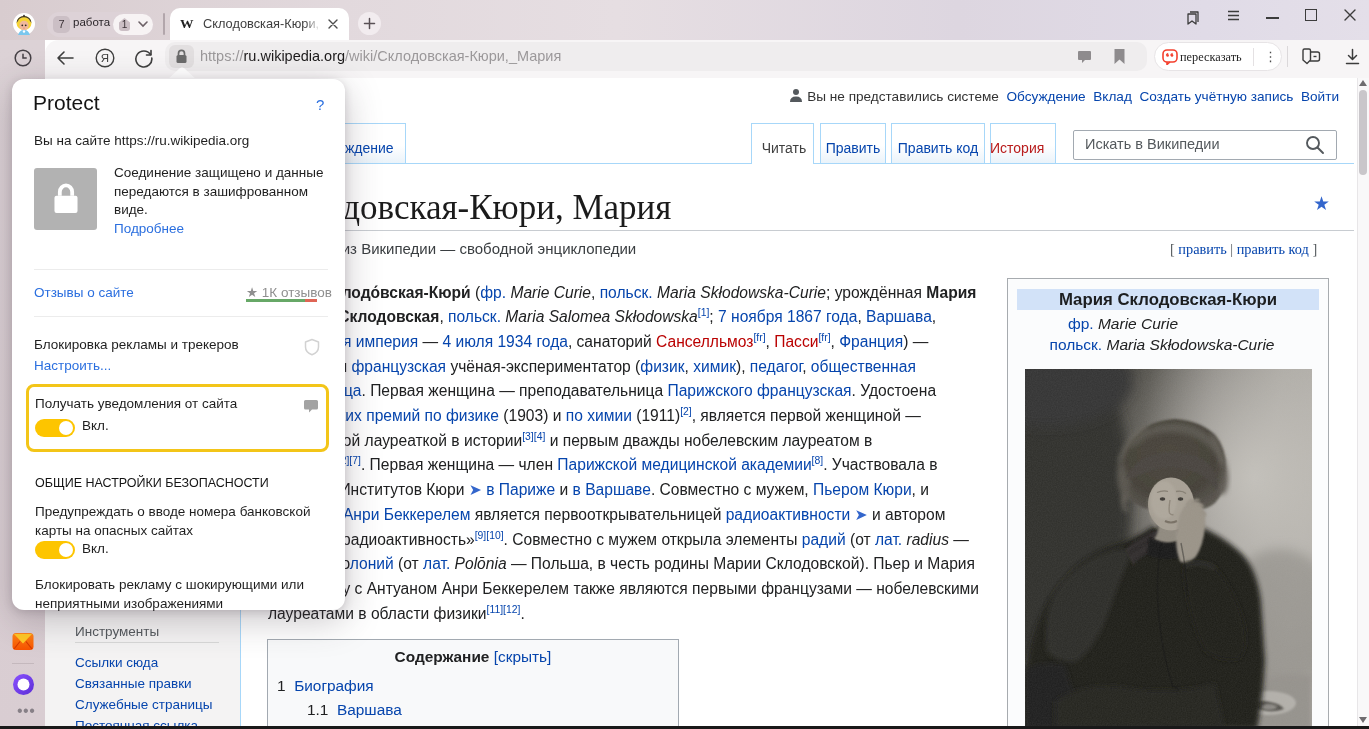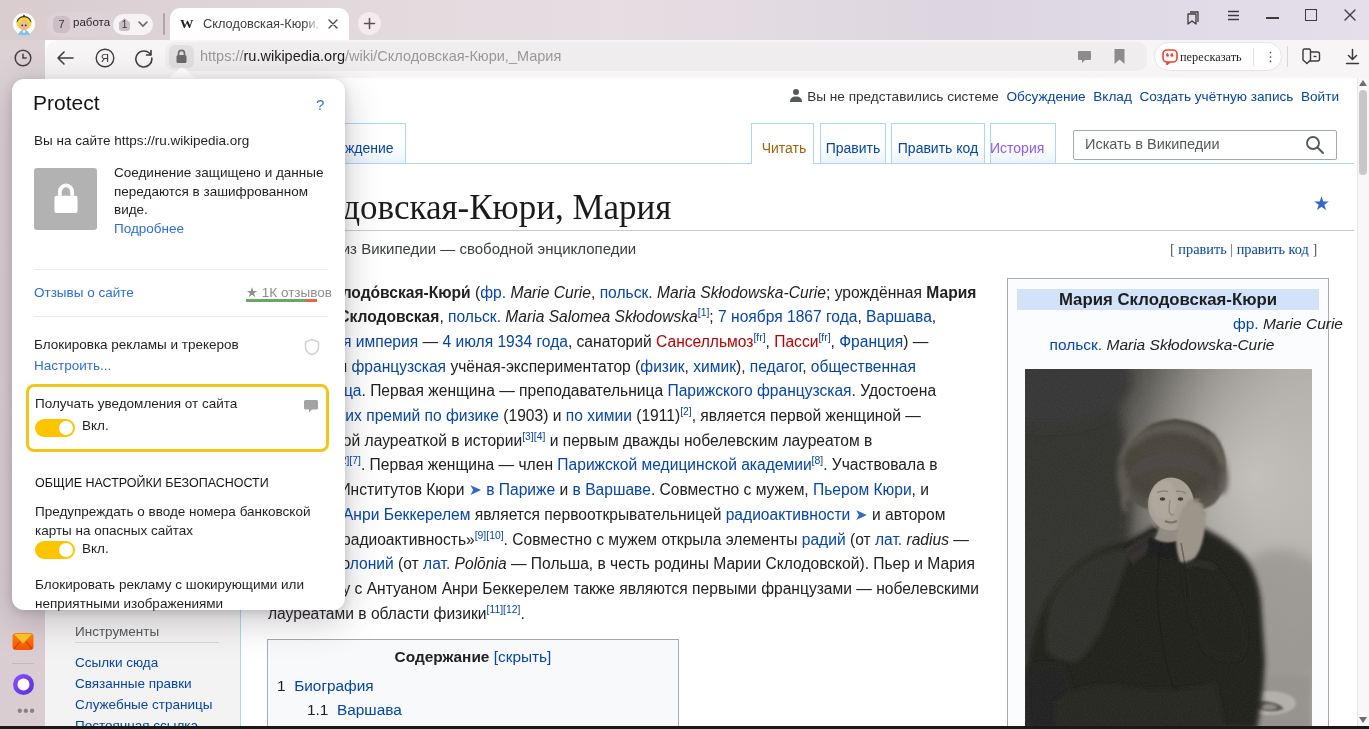--- a/index.html
+++ b/index.html
@@ -146,28 +146,28 @@
 <svg class="abs" style="left:789px;top:88px" width="14" height="14" viewBox="0 0 14 14">
   <circle cx="7" cy="4" r="3" fill="#54595d"></circle>
     <path d="M1 14 Q1 8.5 7 8.5 Q13 8.5 13 14 Z" fill="#54595d"></path>
 </svg>
 <div class="abs" style="right:30px;top:89px;font-size:13.6px;color:#333;white-space:nowrap;">Вы не представились системе&nbsp;&nbsp;<a class="wlink">Обсуждение</a>&nbsp;&nbsp;<a class="wlink">Вклад</a>&nbsp;&nbsp;<a class="wlink">Создать учётную запись</a>&nbsp;&nbsp;<a class="wlink">Войти</a></div>
 
 <div class="abs" style="left:290px;top:123px;width:116px;height:40px;background:linear-gradient(#ffffff 55%,#eaf3fa);border:1px solid #a7d7f9;border-bottom:none;box-sizing:border-box;"></div>
 <div class="abs" style="left:312px;top:140px;font-size:14px;color:#0645ad;">Обсуждение</div>
 
 <div class="abs" style="left:751px;top:123px;width:63px;height:41px;background:#ffffff;border:1px solid #a7d7f9;border-bottom:none;box-sizing:border-box;"></div>
-<div class="abs" style="left:751px;top:140px;width:66px;text-align:center;font-size:14px;color:#a16207;">Читать</div>
+<div class="abs" style="left:751px;top:140px;width:66px;text-align:center;font-size:14px;color:#404040;">Читать</div>
 <div class="abs" style="left:752px;top:163px;width:61px;height:1px;background:#ffffff;"></div>
 <div class="abs" style="left:820px;top:123px;width:66px;height:40px;background:linear-gradient(#ffffff 55%,#eaf3fa);border:1px solid #a7d7f9;border-bottom:none;box-sizing:border-box;"></div>
 <div class="abs" style="left:820px;top:140px;width:66px;text-align:center;font-size:14px;color:#0645ad;">Править</div>
 <div class="abs" style="left:891px;top:123px;width:94px;height:40px;background:linear-gradient(#ffffff 55%,#eaf3fa);border:1px solid #a7d7f9;border-bottom:none;box-sizing:border-box;"></div>
 <div class="abs" style="left:891px;top:140px;width:94px;text-align:center;font-size:14px;color:#0645ad;">Править код</div>
 <div class="abs" style="left:990px;top:123px;width:66px;height:40px;background:linear-gradient(#ffffff 55%,#eaf3fa);border:1px solid #a7d7f9;border-bottom:none;box-sizing:border-box;"></div>
-<div class="abs" style="left:990px;top:140px;width:43px;text-align:center;font-size:14px;color:#8b5cf6;">История</div>
+<div class="abs" style="left:990px;top:140px;width:43px;text-align:center;font-size:14px;color:#b91c1c;">История</div>
 
 <div class="abs" style="left:1073px;top:130px;width:264px;height:30px;background:#fff;border:1px solid #a2a9b1;border-radius:2px;box-sizing:border-box;"></div>
 <div class="abs" style="left:1085px;top:136px;font-size:14.5px;color:#54595d;">Искать в Википедии</div>
 <svg class="abs" style="left:1305px;top:135px" width="20" height="20" viewBox="0 0 20 20">
   <circle cx="8" cy="8" r="6" fill="none" stroke="#54595d" stroke-width="1.9"></circle>
   <path d="M12.5 12.5 L18 18" stroke="#54595d" stroke-width="1.9" stroke-linecap="round"></path>
 </svg>
 
 <div class="abs" style="left:268px;top:190px;font-family:'Liberation Serif',serif;font-size:35px;line-height:35px;color:#1b1b1b;">Склодовская-Кюри, Мария</div>
 <div class="abs" style="left:1313px;top:192px;font-size:19px;color:#36c;">★</div>
@@ -198,21 +198,21 @@
 <div class="abs" style="left:75px;top:624px;font-size:13.5px;color:#54595d;">Инструменты</div>
 <div class="abs" style="left:75px;top:642px;width:144px;height:1px;background:#d8d8d8;"></div>
 <div class="abs" style="left:75px;top:655px;font-size:13.5px;color:#0645ad;">Ссылки сюда</div>
 <div class="abs" style="left:75px;top:676px;font-size:13.5px;color:#0645ad;">Связанные правки</div>
 <div class="abs" style="left:75px;top:697px;font-size:13.5px;color:#0645ad;">Служебные страницы</div>
 <div class="abs" style="left:75px;top:718px;font-size:13.5px;color:#0645ad;">Постоянная ссылка</div>
 
 <div class="abs" style="left:1007px;top:278px;width:322px;height:451px;background:#fbfcfd;border:1px solid #a7abaf;box-sizing:border-box;"></div>
 <div class="abs" style="left:1017px;top:289px;width:302px;height:21px;background:#d2e2f8;"></div>
 <div class="abs" style="left:1017px;top:290px;width:302px;text-align:center;font-size:16.8px;font-weight:bold;color:#1c1e20;">Мария Склодовская-Кюри</div>
-<div class="abs" style="left:1007px;top:315px;width:336px;text-align:right;font-size:15.5px;color:#202122;"><a class="wlink">фр.</a>&nbsp;<i>Marie Curie</i></div>
+<div class="abs" style="left:955px;top:315px;width:336px;text-align:center;font-size:15.5px;color:#202122;"><a class="wlink">фр.</a>&nbsp;<i>Marie Curie</i></div>
 <div class="abs" style="left:1007px;top:336px;width:310px;text-align:center;font-size:15.5px;color:#202122;"><a class="wlink">польск.</a>&nbsp;<i>Maria Skłodowska-Curie</i></div>
 <div class="abs" id="photo" style="left:1025px;top:369px;width:287px;height:360px;">
 <svg width="287" height="360" viewBox="0 0 287 360">
   <defs>
     <linearGradient id="pbg" x1="0" y1="0.1" x2="1" y2="0.3">
       <stop offset="0" stop-color="#343330"></stop>
           <stop offset="0.4" stop-color="#47453f"></stop>
       <stop offset="0.62" stop-color="#7b7873"></stop>
           <stop offset="0.85" stop-color="#a3a09a"></stop>
       <stop offset="1" stop-color="#aeaba5"></stop>

